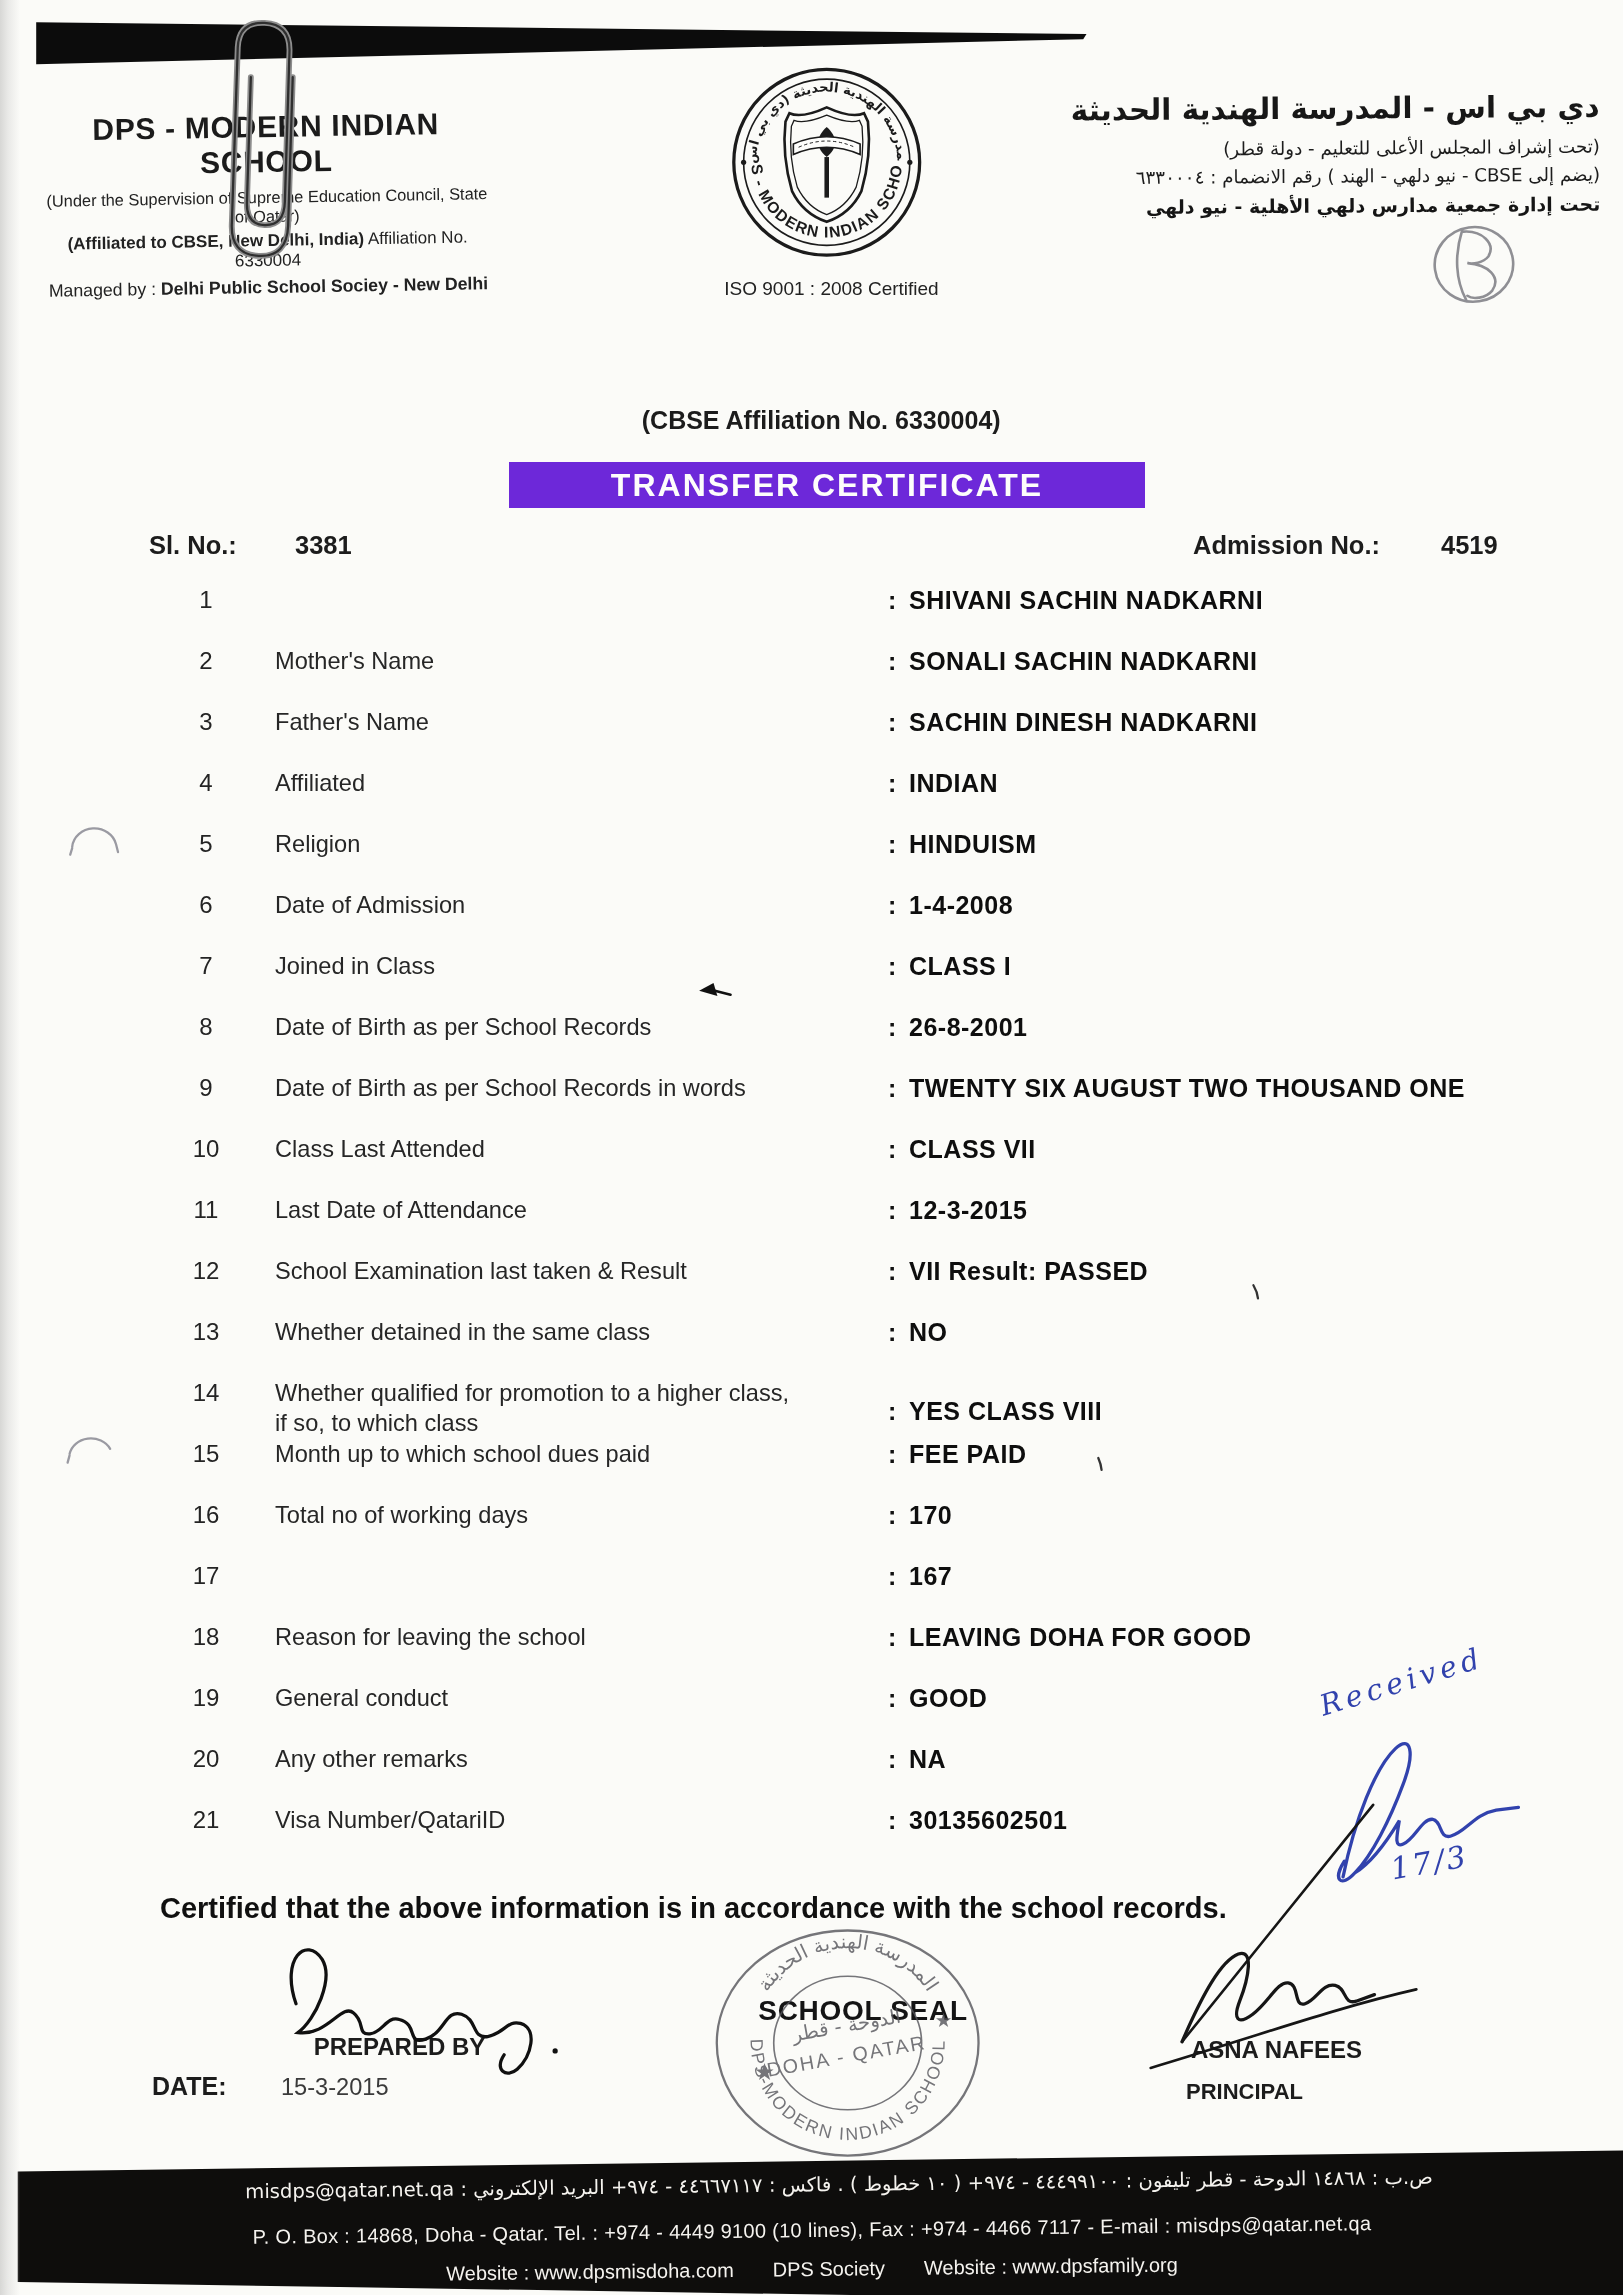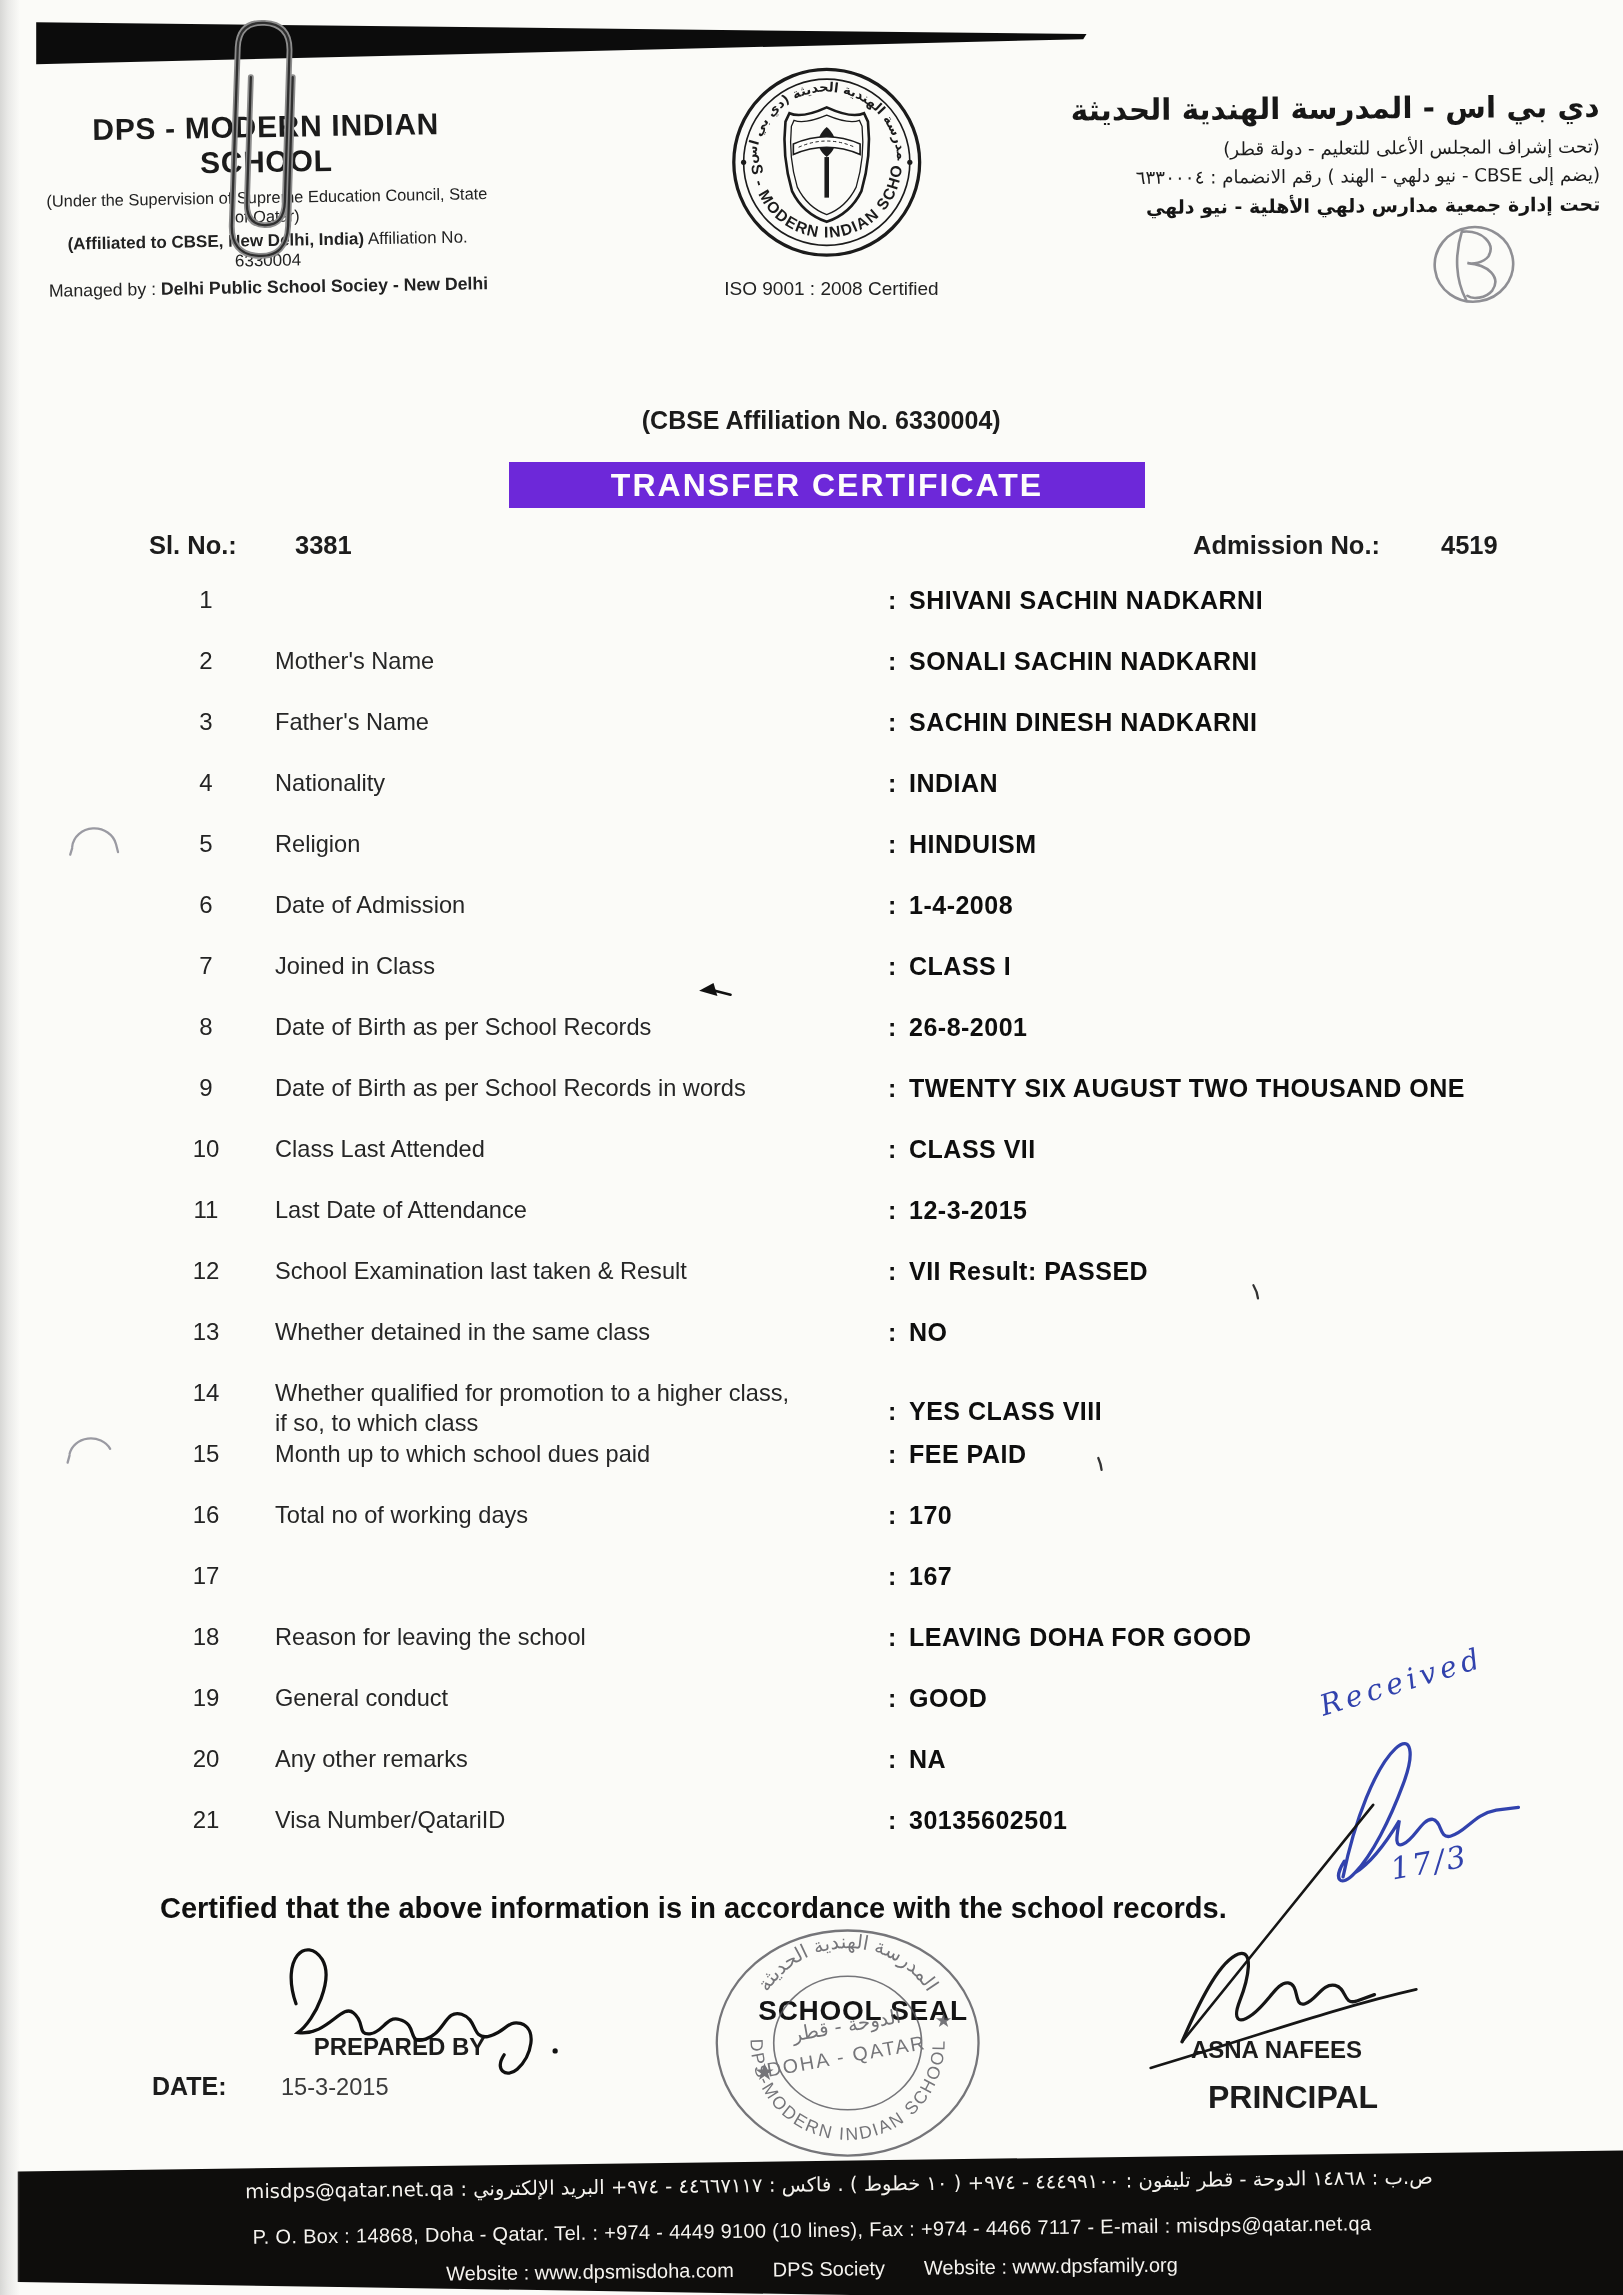--- a/index.html
+++ b/index.html
@@ -45,21 +45,21 @@
     letter-spacing:0.5px;color:#0e0e0e;}
   .row.two-line .colon,.row.two-line .value{margin-top:17.7px;}
   
   .certify{left:160px;top:1892px;width:1145px;font-size:29px;font-weight:700;color:#101010;z-index:3;}
   .prepared{left:288px;top:2033px;width:223px;text-align:center;font-size:24px;font-weight:700;z-index:3;}
   .date-label{left:152px;top:2072px;font-size:25px;font-weight:700;z-index:3;}
   .date-value{left:281px;top:2074px;font-size:23.6px;color:#3a3a3a;z-index:3;}
   .seal-label{left:732px;top:1995px;width:262px;text-align:center;font-size:28px;font-weight:700;
     letter-spacing:0.7px;color:#141414;z-index:3;}
   .principal-name{left:1152px;top:2036px;width:249px;text-align:center;font-size:24px;font-weight:700;z-index:3;}
-  .principal-title{left:1208px;top:2079px;width:249px;text-align:left;font-size:32px;font-weight:700;z-index:3;}
+  .principal-title{left:1120px;top:2079px;width:249px;text-align:center;font-size:22px;font-weight:700;z-index:3;}
   
   .footer-svg{left:0;top:2140px;z-index:1;}
   .footer-text{z-index:2;color:#f5f3ef;transform:rotate(-0.7deg);}
   .f-ar{left:65px;top:2173px;width:1548px;direction:rtl;text-align:center;font-size:19.6px;
     font-family:"DejaVu Sans", sans-serif;}
   .f-en{left:0;top:2219px;width:1624px;text-align:center;font-size:20px;letter-spacing:0.3px;}
   .f-web{left:0;top:2258px;width:1624px;display:flex;justify-content:center;gap:39px;font-size:20px;}
   
   .overlay{left:0;top:0;z-index:6;pointer-events:none;}
   .edge-shadow{left:0;top:0;width:19.6px;height:2295px;z-index:7;
@@ -107,21 +107,21 @@
       <div class="value">SONALI SACHIN NADKARNI</div>
     </div>
     <div class="row">
       <div class="num">3</div>
       <div class="label">Father's Name</div>
       <div class="colon">:</div>
       <div class="value">SACHIN DINESH NADKARNI</div>
     </div>
     <div class="row">
       <div class="num">4</div>
-      <div class="label">Nationality</div>
+      <div class="label">Affiliated</div>
       <div class="colon">:</div>
       <div class="value">INDIAN</div>
     </div>
     <div class="row">
       <div class="num">5</div>
       <div class="label">Religion</div>
       <div class="colon">:</div>
       <div class="value">HINDUISM</div>
     </div>
     <div class="row">

